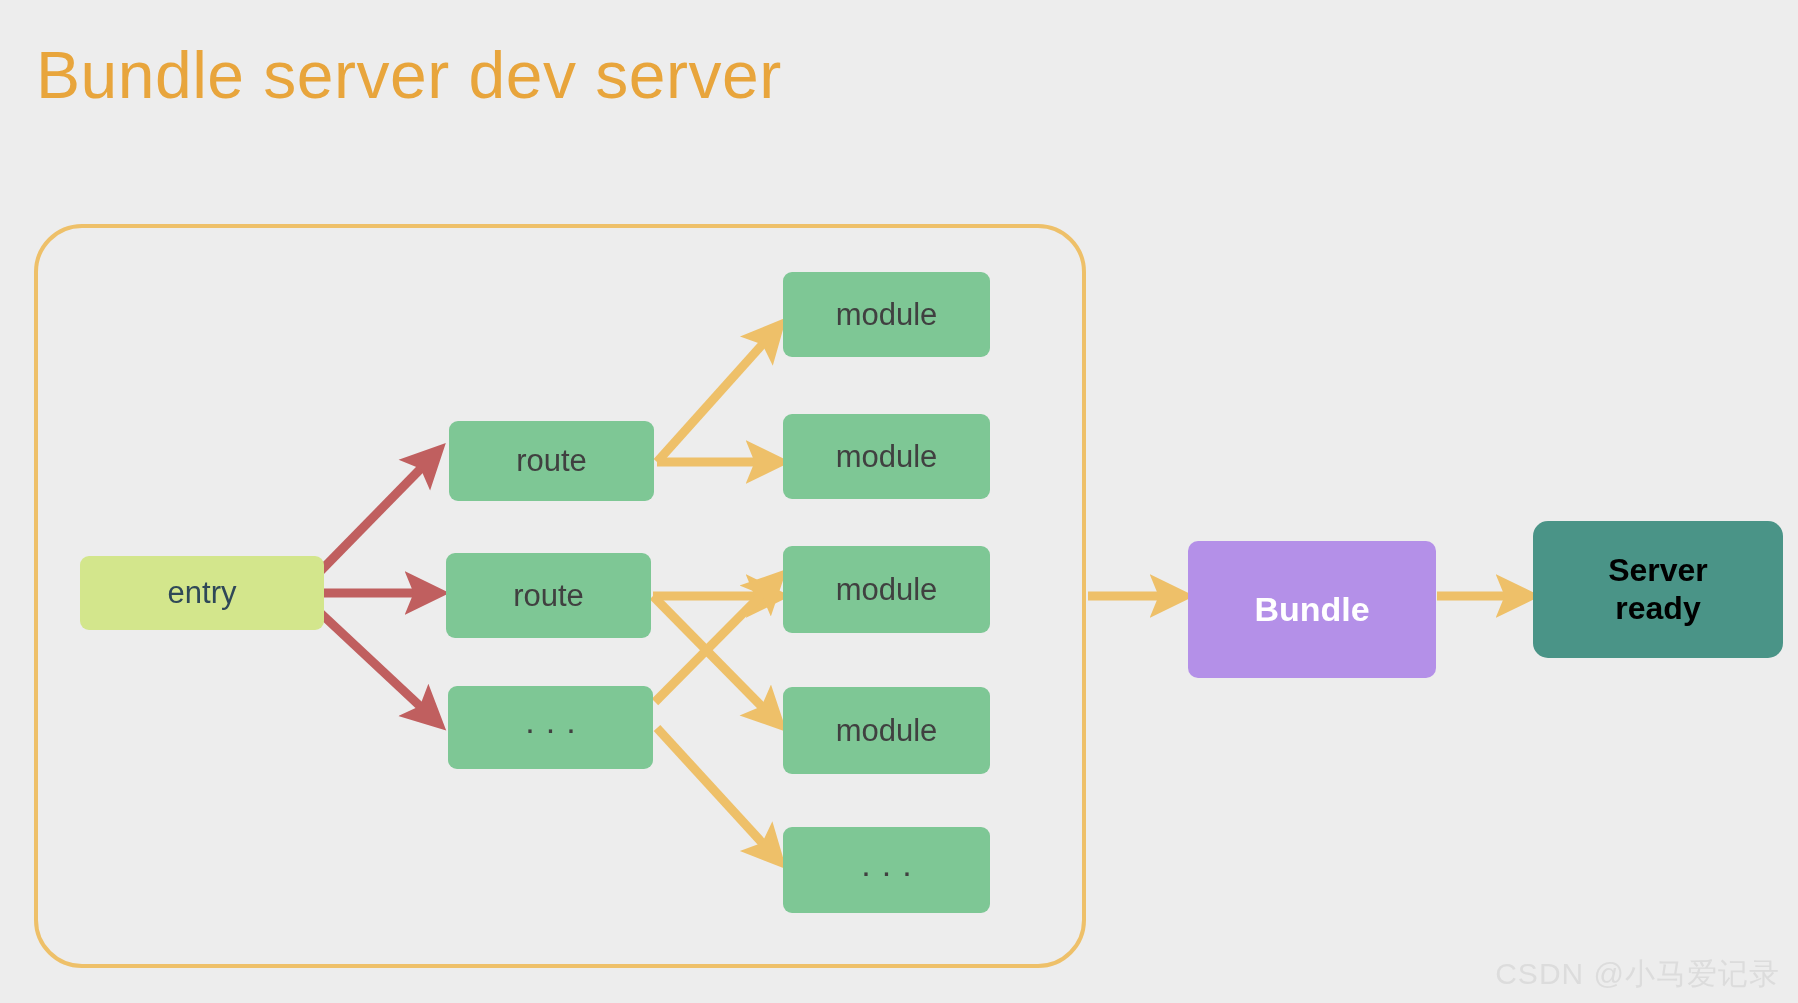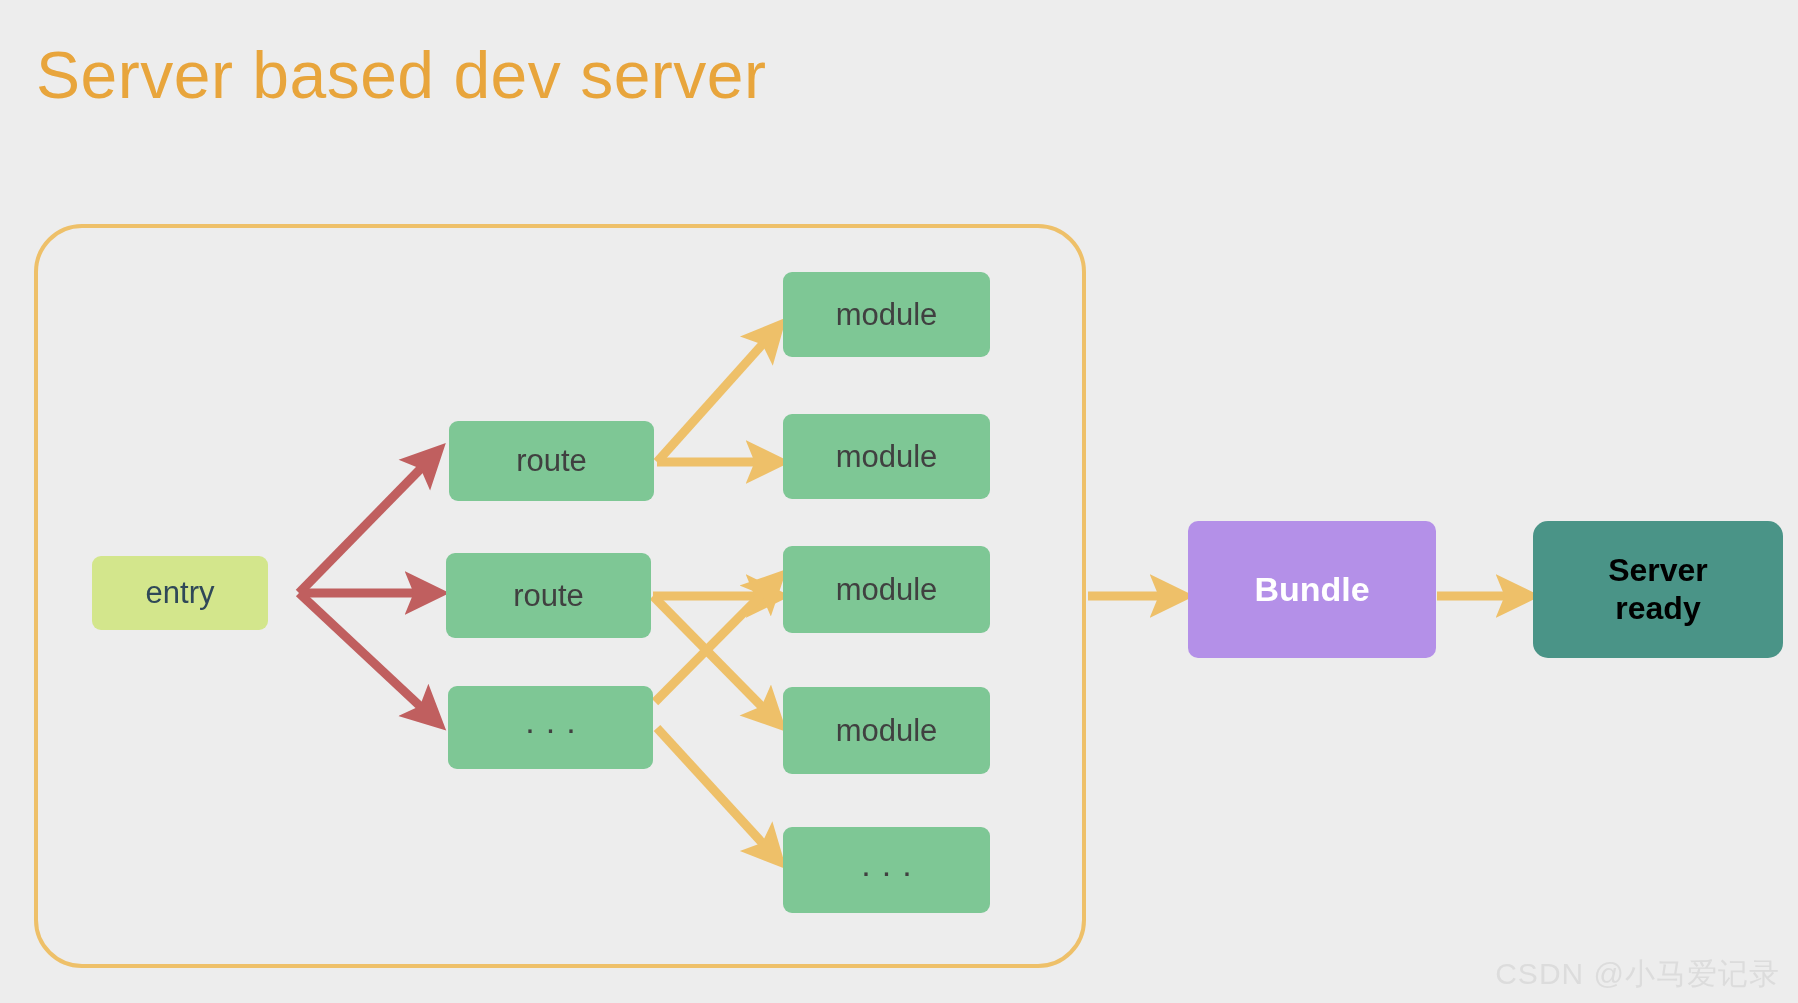--- a/index.html
+++ b/index.html
@@ -86,20 +86,21 @@
     font-size: 34px;
     line-height: 0.6;
     padding-bottom: 12px;
   }
   .node-bundle {
     background: #b490e8;
     color: #ffffff;
     font-size: 34px;
     font-weight: 700;
     border-radius: 10px;
+    margin-top: 20px;
   }
   .node-server {
     background: #4a9487;
     color: #000000;
     font-size: 32px;
     font-weight: 700;
     line-height: 1.18;
     border-radius: 15px;
     white-space: pre-line;
   }
@@ -123,21 +124,21 @@
     letter-spacing: 1px;
     user-select: none;
     white-space: nowrap;
   }
 </style>
 </head>
 <body>
 
 <div id="stage">
 
-  <div id="page-title">Server based dev server</div>
+  <div id="page-title">Bundle server dev server</div>
 
   <div id="bundler-container"></div>
 
   <svg id="arrow-layer" viewBox="0 0 1798 1003" xmlns="http://www.w3.org/2000/svg">
     <defs>
       <marker id="redhead" markerWidth="5.2" markerHeight="5.2" refX="3.6" refY="2.6" orient="auto" markerUnits="strokeWidth">
         <path d="M0,0.15 L5.0,2.6 L0,5.05 L1.0,2.6 Z" fill="#c05f5f"></path>
       </marker>
       <marker id="yellowhead" markerWidth="5.2" markerHeight="5.2" refX="3.6" refY="2.6" orient="auto" markerUnits="strokeWidth">
         <path d="M0,0.15 L5.0,2.6 L0,5.05 L1.0,2.6 Z" fill="#eec069"></path>
@@ -160,21 +161,21 @@
 
     <line x1="655" y1="702" x2="778" y2="578" stroke="#eec069" stroke-width="9" marker-end="url(#yellowhead)"></line>
 
     <line x1="657" y1="728" x2="778" y2="860" stroke="#eec069" stroke-width="9" marker-end="url(#yellowhead)"></line>
 
     <line x1="1088" y1="596" x2="1182" y2="596" stroke="#eec069" stroke-width="9" marker-end="url(#yellowhead)"></line>
 
     <line x1="1437" y1="596" x2="1528" y2="596" stroke="#eec069" stroke-width="9" marker-end="url(#yellowhead)"></line>
   </svg>
 
-  <div class="node node-entry" style="left:92px; top:556px; width:176px; height:74px;justify-content:center;">
+  <div class="node node-entry" style="left:80px; top:556px; width:244px; height:74px;justify-content:center;">
     <span class="node-label">entry</span>
   </div>
 
   <div class="node node-route" style="left:449px; top:421px; width:205px; height:80px;">
     <span class="node-label">route</span>
   </div>
 
   <div class="node node-route" style="left:446px; top:553px; width:205px; height:85px;">
     <span class="node-label">route</span>
   </div>

